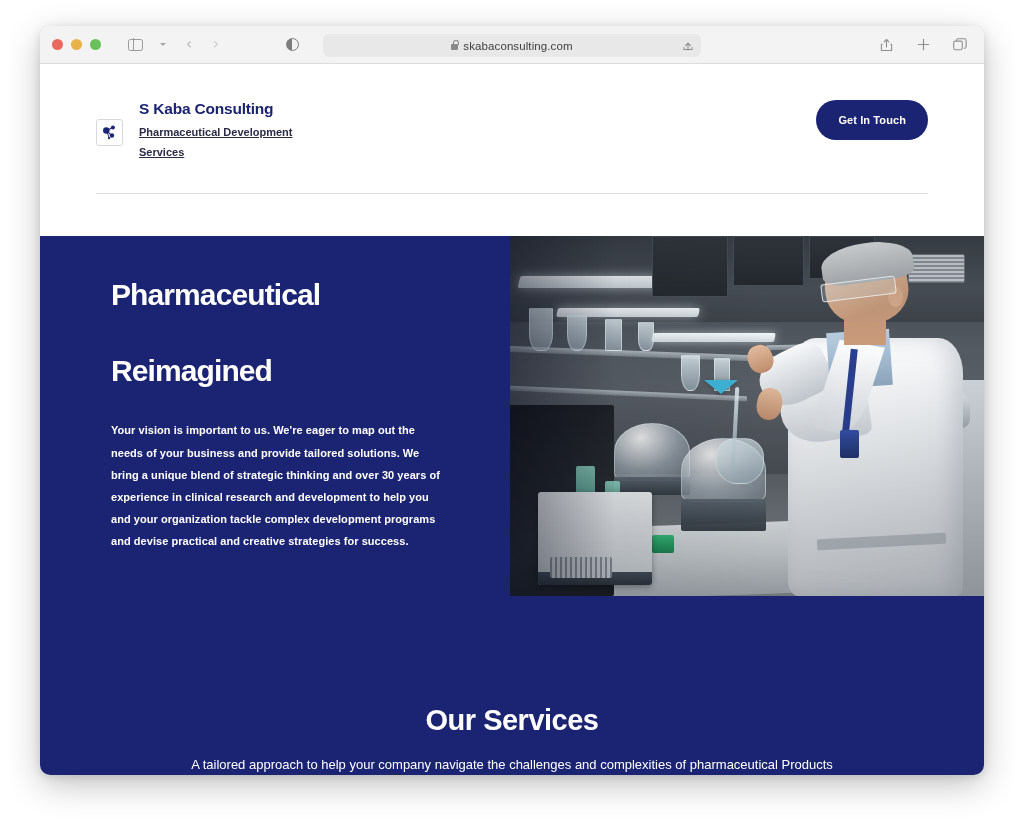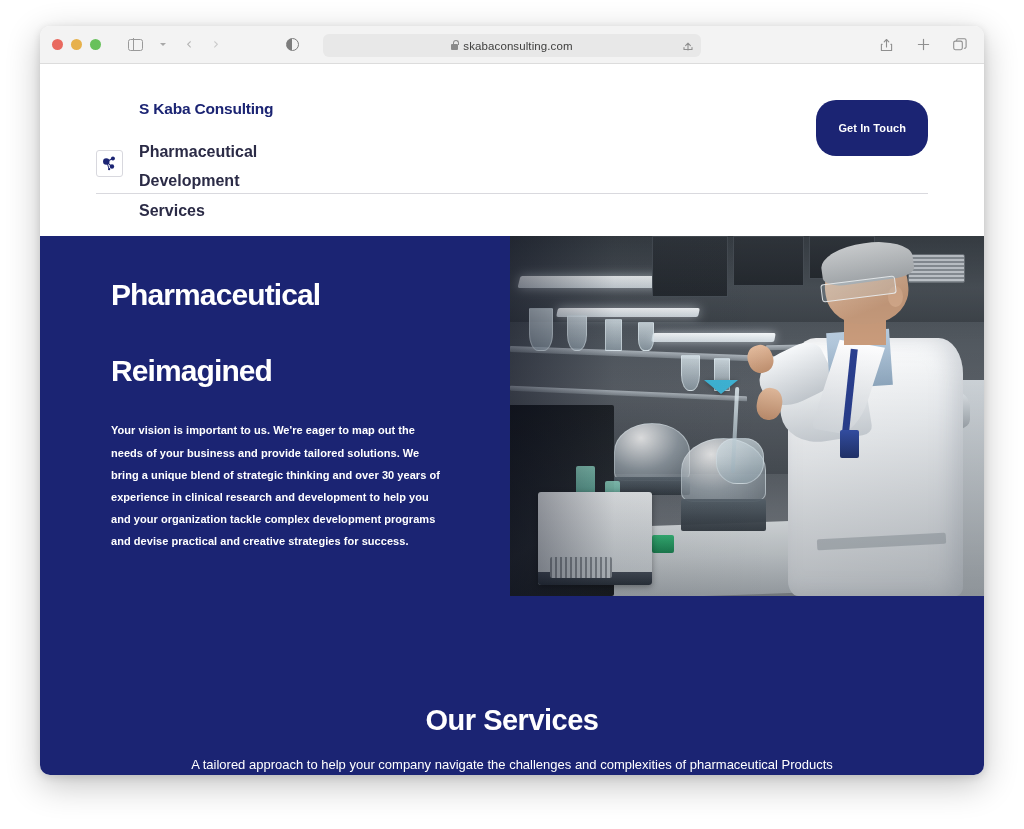--- a/index.html
+++ b/index.html
@@ -169,39 +169,40 @@
   .brand-text { margin-left: 16px; }
 
   .brand-name {
     font-size: 15.5px;
     font-weight: bold;
     color: #1b2473;
     letter-spacing: -0.2px;
     line-height: 1.2;
   }
   .brand-tag {
-    font-size: 16px;
+    font-size: 11px;
     font-weight: bold;
     color: #2b2b46;
     line-height: 1.85;
     max-width: 160px;
-    margin-top: 18px;
+    margin-top: 3px;
+    text-decoration: underline;
   }
 
   .cta-btn {
     position: absolute;
     right: 0;
     top: 36px;
     background: #1b2473;
     color: #ffffff;
     font-size: 11px;
     font-weight: bold;
     border: none;
     border-radius: 20px;
-    padding: 22px 22px;
+    padding: 14px 22px;
     cursor: pointer;
     letter-spacing: 0.1px;
     font-family: "Liberation Sans", sans-serif;
   }
 
   .header-divider {
     position: absolute;
     left: 56px; right: 56px;
     top: 129px;
     height: 1px;

